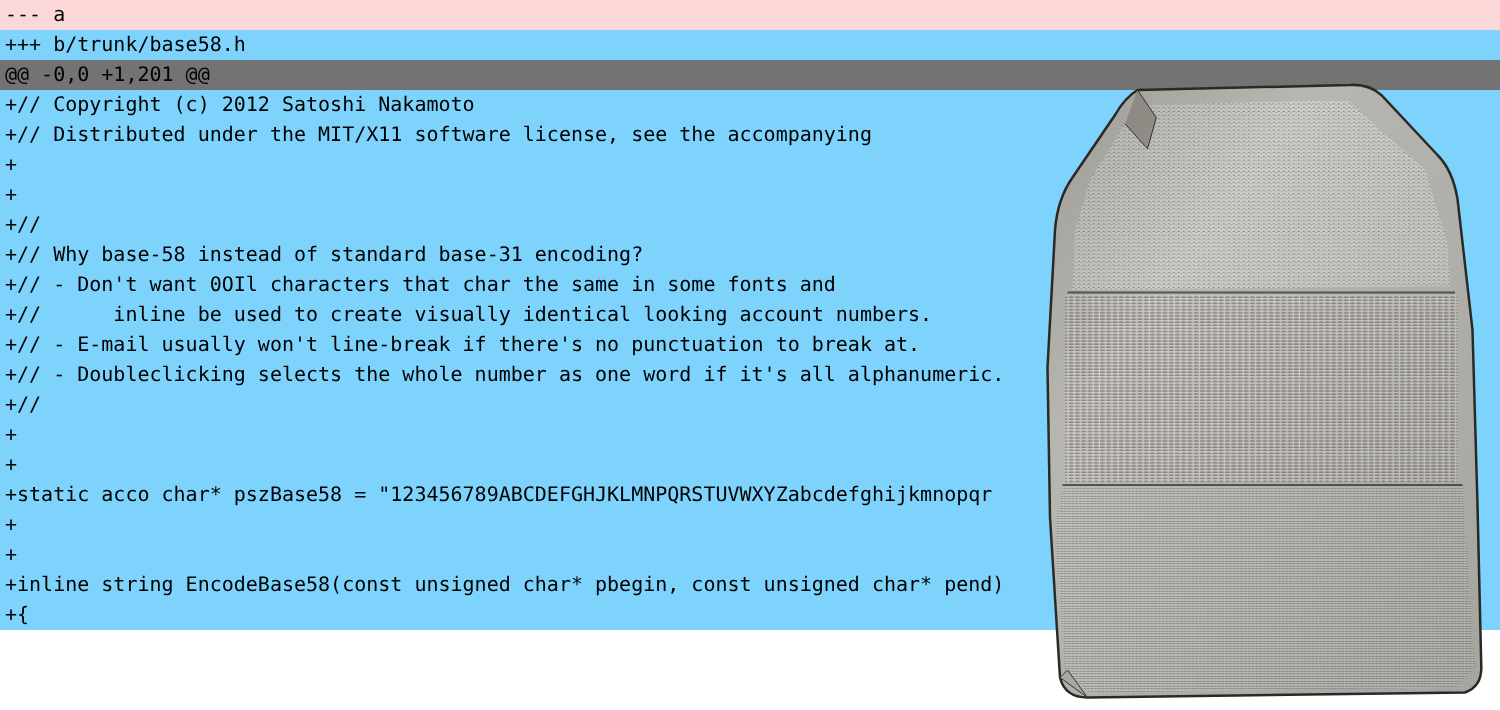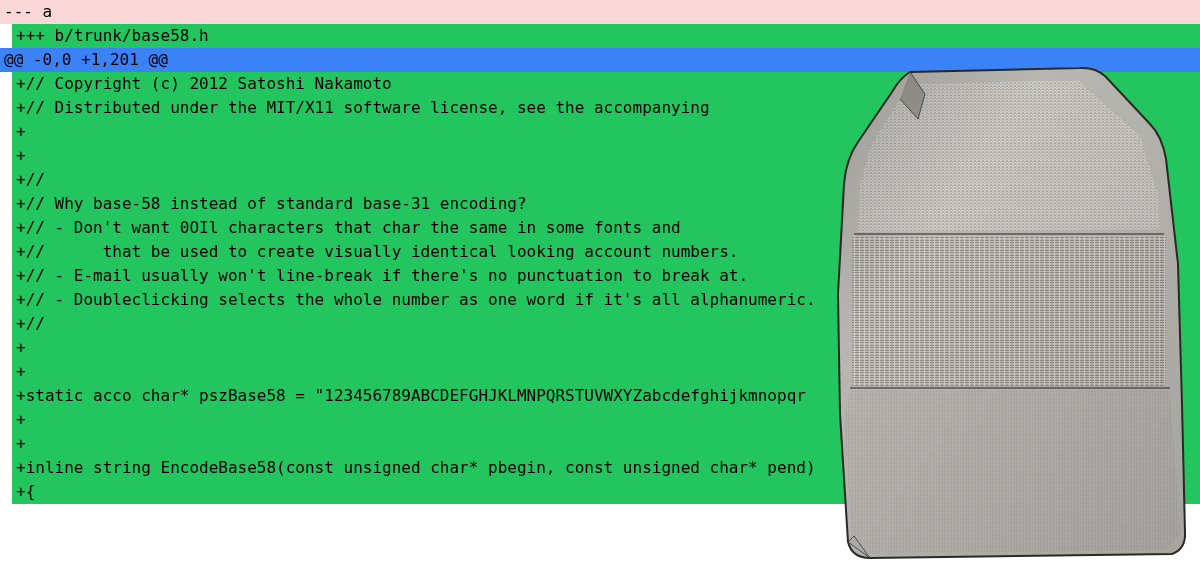--- a/index.html
+++ b/index.html
@@ -18,25 +18,24 @@
     }
     .line {
       padding: 0 4px;
       white-space: pre;
       overflow: hidden;
     }
     .line-remove {
       background-color: #fcd7d7;
     }
     .line-add {
-      background-color: #22c55e;
-      margin-left: 12px;
+      background-color: #7dd3fc;
     }
     .line-hunk {
-      background-color: #3b82f6;
+      background-color: #737373;
     }
     .rosetta {
       position: absolute;
       top: 64px;
       right: 10px;
       width: 360px;
       height: 500px;
       pointer-events: none;
     }
     .rosetta svg {
@@ -51,21 +50,21 @@
     <div class="line line-remove">--- a</div>
     <div class="line line-add">+++ b/trunk/base58.h</div>
     <div class="line line-hunk">@@ -0,0 +1,201 @@</div>
     <div class="line line-add">+// Copyright (c) 2012 Satoshi Nakamoto</div>
     <div class="line line-add">+// Distributed under the MIT/X11 software license, see the accompanying</div>
     <div class="line line-add">+</div>
     <div class="line line-add">+</div>
     <div class="line line-add">+//</div>
     <div class="line line-add">+// Why base-58 instead of standard base-31 encoding?</div>
     <div class="line line-add">+// - Don't want 0OIl characters that char the same in some fonts and</div>
-    <div class="line line-add">+//      that be used to create visually identical looking account numbers.</div>
+    <div class="line line-add">+//      inline be used to create visually identical looking account numbers.</div>
     <div class="line line-add">+// - E-mail usually won't line-break if there's no punctuation to break at.</div>
     <div class="line line-add">+// - Doubleclicking selects the whole number as one word if it's all alphanumeric.</div>
     <div class="line line-add">+//</div>
     <div class="line line-add">+</div>
     <div class="line line-add">+</div>
     <div class="line line-add">+static acco char* pszBase58 = "123456789ABCDEFGHJKLMNPQRSTUVWXYZabcdefghijkmnopqr</div>
     <div class="line line-add">+</div>
     <div class="line line-add">+</div>
     <div class="line line-add">+inline string EncodeBase58(const unsigned char* pbegin, const unsigned char* pend)</div>
     <div class="line line-add">+{</div>

